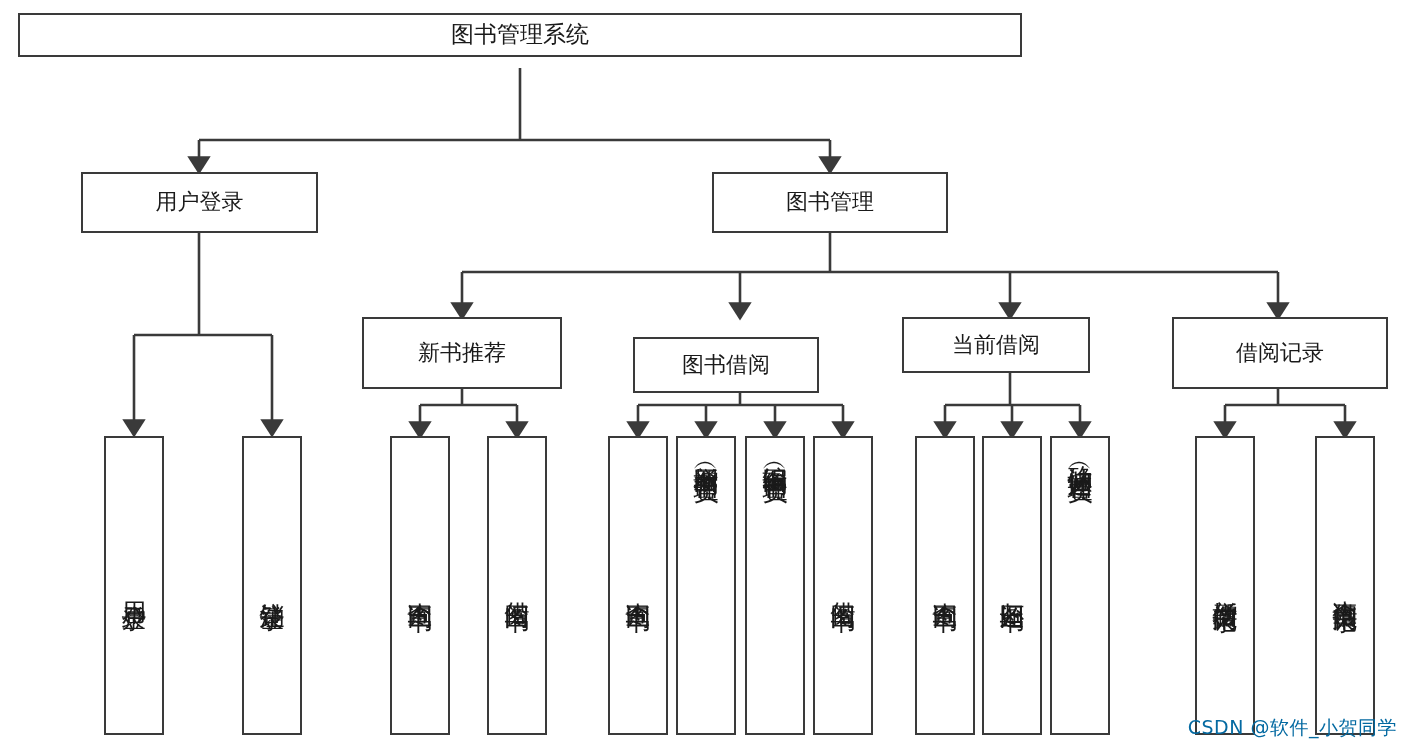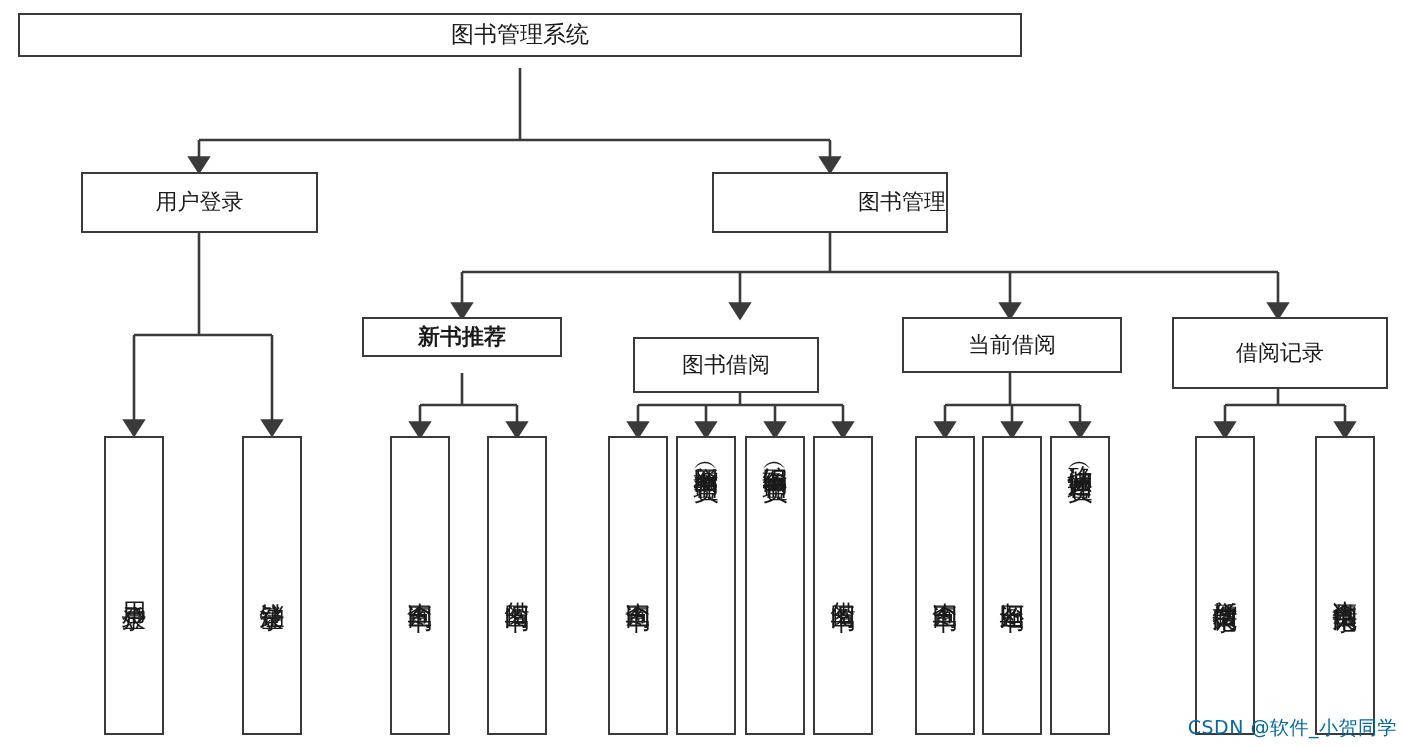--- a/index.html
+++ b/index.html
@@ -111,31 +111,31 @@
     </g>
   </svg>
 
   <div class="node root" style="left:18px;top:13px;width:1004px;height:44px;">
     <span class="lbl">图书管理系统</span>
   </div>
 
   <div class="node h" style="left:81px;top:172px;width:237px;height:61px;">
     <span class="lbl">用户登录</span>
   </div>
-  <div class="node h" style="left:712px;top:172px;width:236px;height:61px;justify-content:flex-end;">
+  <div class="node h" style="left:712px;top:172px;width:236px;height:61px;">
     <span class="lbl">图书管理</span>
   </div>
 
-  <div class="node h" style="left:362px;top:317px;width:200px;height:40px;font-weight:bold;">
+  <div class="node h" style="left:362px;top:317px;width:200px;height:72px;">
     <span class="lbl">新书推荐</span>
   </div>
   <div class="node h" style="left:633px;top:317px;width:186px;height:56px;margin-top:20px;">
     <span class="lbl">图书借阅</span>
   </div>
-  <div class="node h" style="left:902px;top:317px;width:220px;height:56px;">
+  <div class="node h" style="left:902px;top:317px;width:188px;height:56px;">
     <span class="lbl">当前借阅</span>
   </div>
   <div class="node h" style="left:1172px;top:317px;width:216px;height:72px;">
     <span class="lbl">借阅记录</span>
   </div>
 
   <div class="node v mid" style="left:104px;top:436px;width:60px;height:299px;">
     <span class="lbl">用户登录</span>
   </div>
   <div class="node v mid" style="left:242px;top:436px;width:60px;height:299px;">

